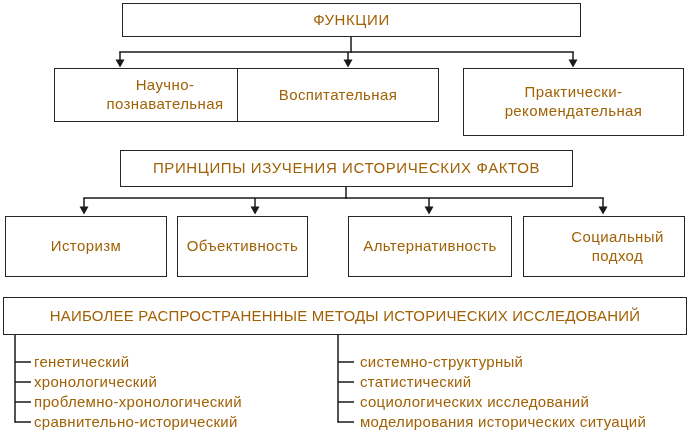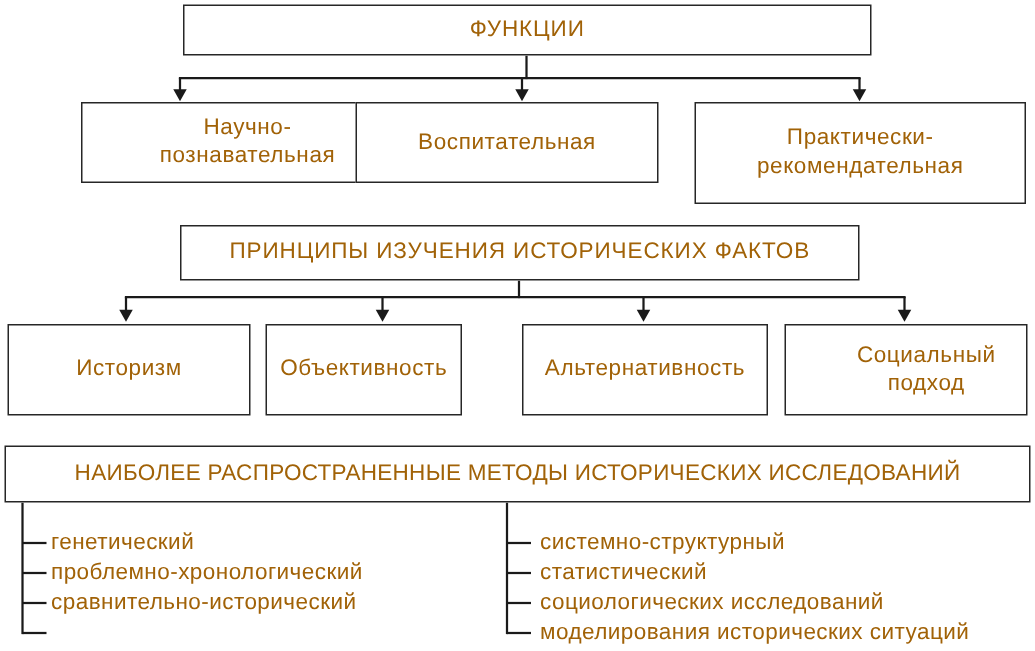--- a/index.html
+++ b/index.html
@@ -155,20 +155,21 @@
   <div class="box b-p4 lbl">
     <span class="w110">Социальный подход</span>
   </div>
 
   <div class="box b-meth hdr-wide">
     <span>НАИБОЛЕЕ РАСПРОСТРАНЕННЫЕ МЕТОДЫ ИСТОРИЧЕСКИХ ИССЛЕДОВАНИЙ</span>
   </div>
 
   <ul class="mlist left">
     <li>генетический</li>
+    <li>хронологический</li>
     <li>проблемно-хронологический</li>
     <li>сравнительно-исторический</li>
   </ul>
 
   <ul class="mlist right">
     <li>системно-структурный</li>
     <li>статистический</li>
     <li>социологических исследований</li>
     <li>моделирования исторических ситуаций</li>
   </ul>

